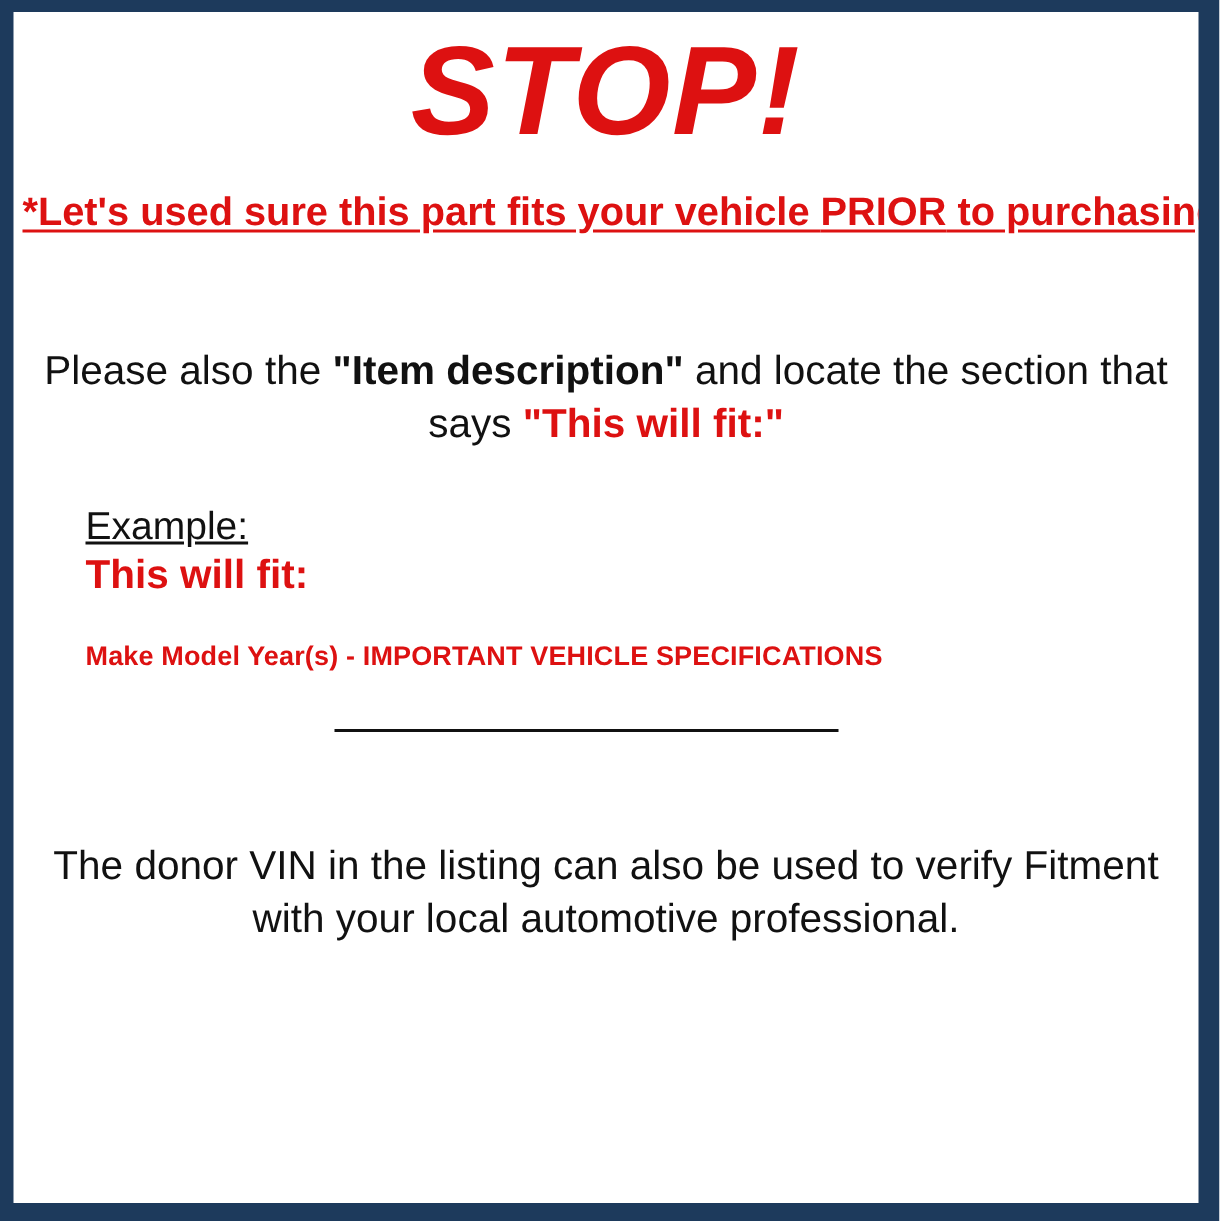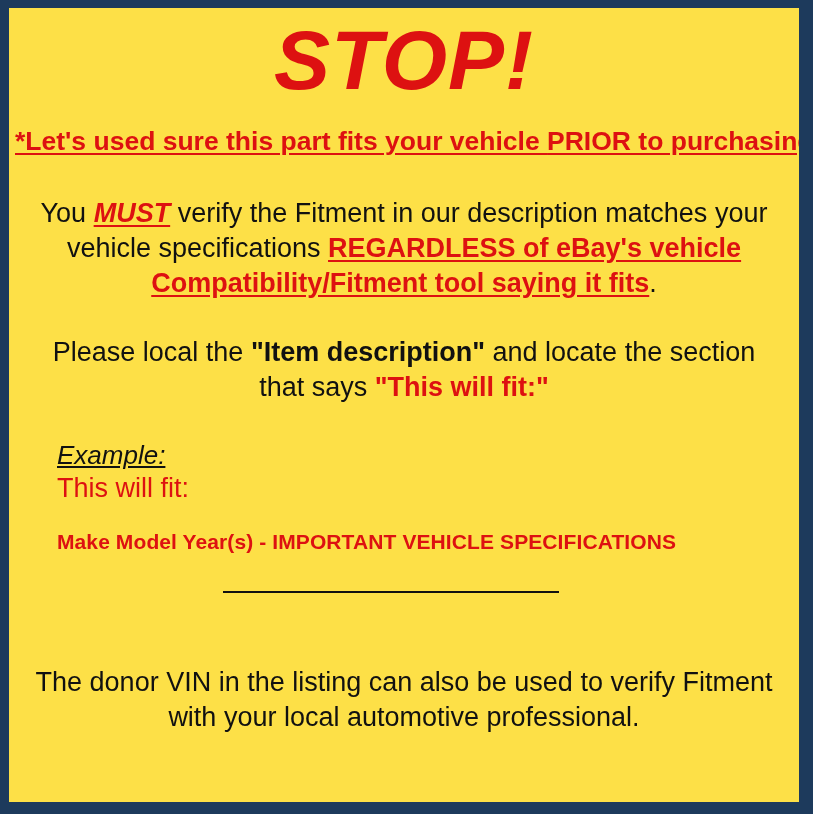--- a/index.html
+++ b/index.html
@@ -98,41 +98,40 @@
     font-weight: bold;
   }
 
   
   .example-block {
     padding-left: 48px;
   }
   .example-label {
     margin: 0;
     color: #111111;
-    font-style: italic;
     font-size: 26px;
     line-height: 32px;
     text-decoration: underline;
     text-underline-offset: 2px;
     display: inline-block;
     text-align: center;
   }
   .example-fit {
     margin: 0;
     color: #dd1111;
-    font-weight: normal;
+    font-weight: bold;
     font-size: 27px;
     line-height: 34px;
   }
   .spec-line {
     margin: 0;
     padding-left: 0;
     color: #dd1111;
     font-weight: bold;
-    font-size: 21px;
+    font-size: 18px;
     line-height: 30px;
     letter-spacing: 0.1px;
   }
 
   
   .divider-wrap {
     width: 100%;
     text-align: left;
   }
   .divider {
@@ -148,40 +147,37 @@
   .sp-22 { height: 22px; }
   .sp-26 { height: 26px; }
   .sp-30 { height: 30px; }
   .sp-34 { height: 34px; }
   .sp-38 { height: 38px; }
 </style>
 </head>
 <body>
 
 <div id="fitment-notice" style="background: rgb(29, 58, 92);">
-  <div id="notice-card" style="background: #fde047;">
+  <div id="notice-card" style="background: #ffffff;">
 
     <div class="stop-title">STOP!</div>
 
     <div class="sp-12"></div>
 
     <div class="subtitle-line">
       <span>*Let's used sure this part fits your vehicle </span><span class="ital">PRIOR</span><span> to purchasing*</span>
     </div>
 
     <div class="sp-38"></div>
 
-    <div class="para">
-      <span>You </span><span class="red-b-i-u">MUST</span><span> verify the Fitment in our description matches your vehicle specifications </span><span class="red-b-u">REGARDLESS of eBay's vehicle Compatibility/Fitment tool saying it fits</span><span>.</span>
-    </div>
 
     <div class="sp-34"></div>
 
     <div class="para tight">
-      <span>Please local the </span><span class="blk-b">"Item description"</span><span> and locate the section that says </span><span class="red-b">"This will fit:"</span>
+      <span>Please also the </span><span class="blk-b">"Item description"</span><span> and locate the section that says </span><span class="red-b">"This will fit:"</span>
     </div>
 
     <div class="sp-34"></div>
 
     <div class="example-block">
       <div>
         <span class="example-label">Example:</span>
       </div>
       <div class="example-fit">This will fit:</div>
       <div class="sp-22"></div>

